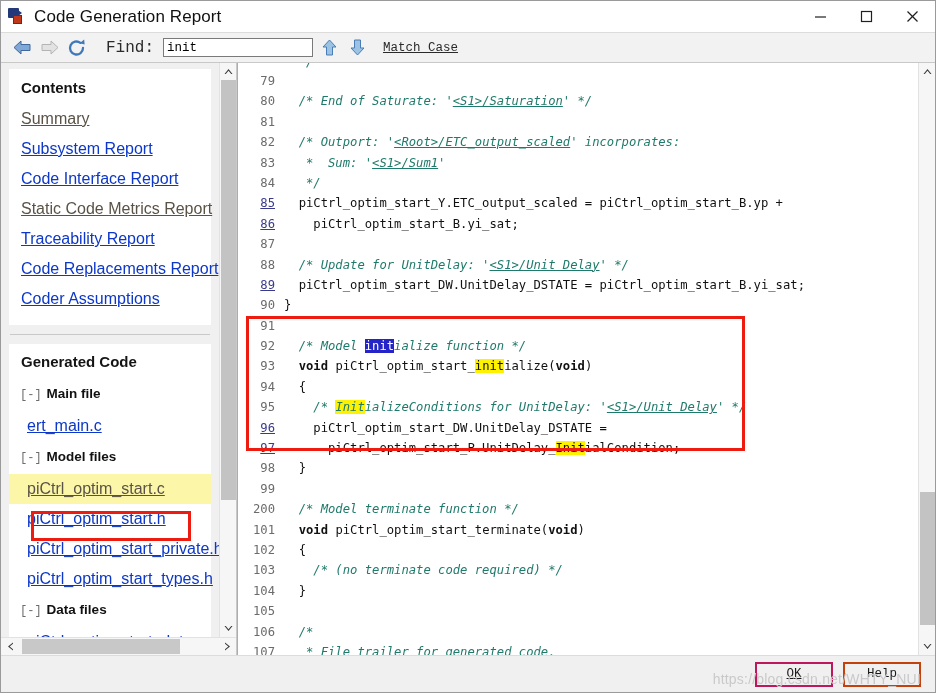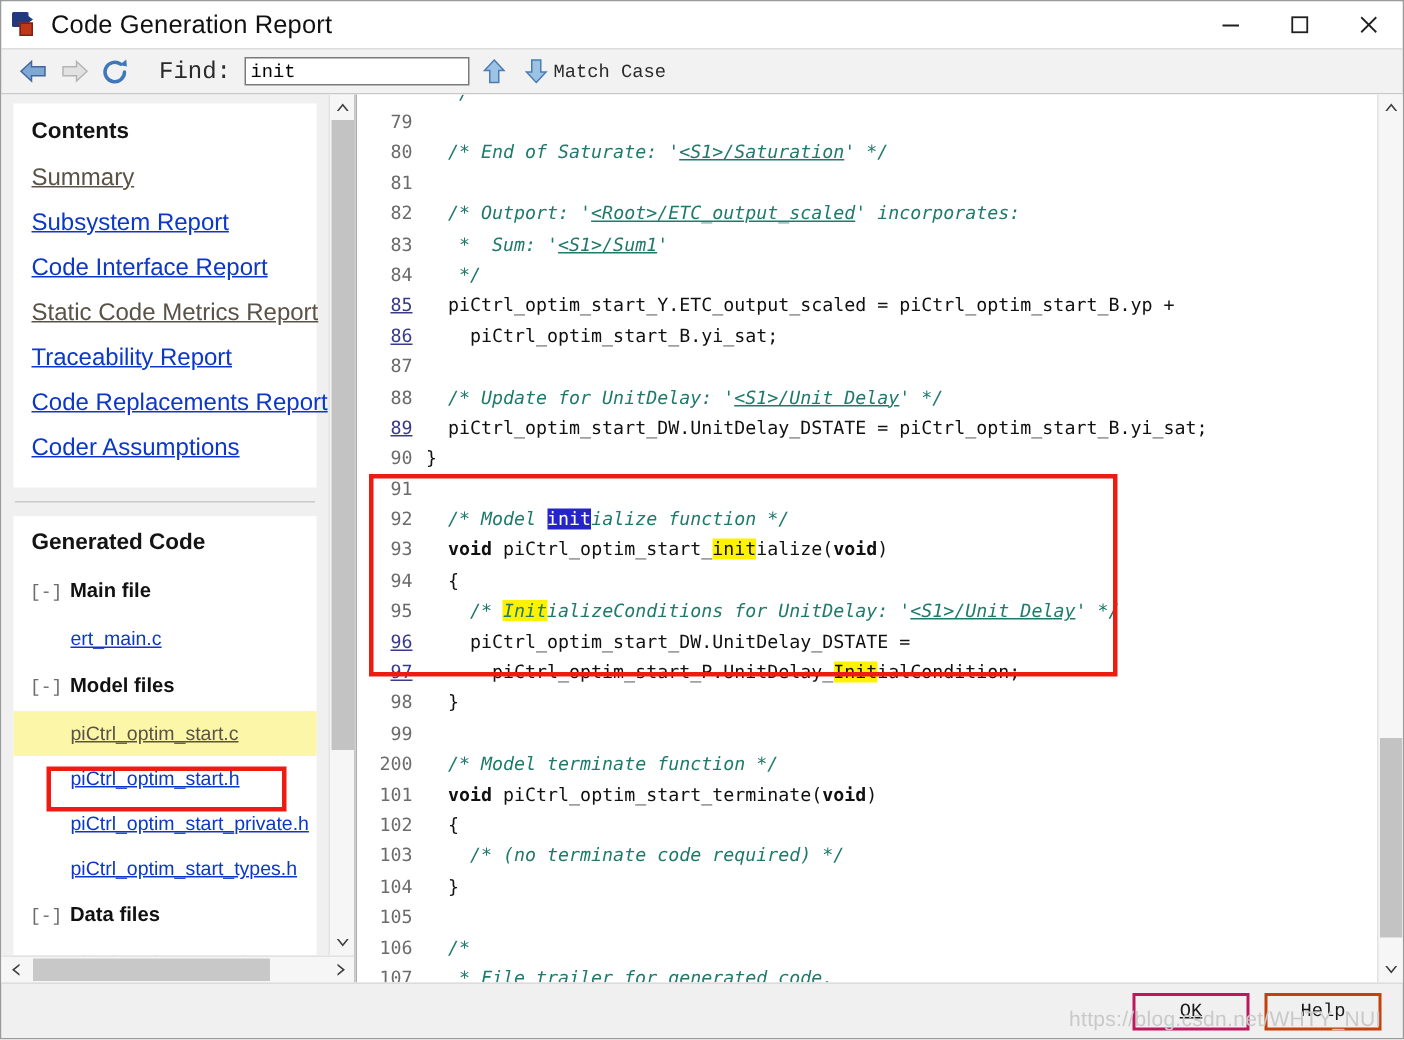--- a/index.html
+++ b/index.html
@@ -71,21 +71,21 @@
   #find-input {
     width:150px; height:19px;
     border:1px solid #7a7a7a; background:#ffffff;
     font-family:"Liberation Mono", monospace;
     font-size:12.5px; color:#000; padding:0 3px;
     outline:none;
   }
   .findnav { width:24px; height:24px; display:flex; align-items:center; justify-content:center; margin-left:4px; }
   .matchcase {
     font-family:"Liberation Mono", monospace;
-    font-size:12.5px; color:#2a2a2a; 
+    font-size:12.5px; color:#2a2a2a; margin-left:14px;text-decoration:underline;
   }
 
   
   #body { flex:1; display:flex; min-height:0; background:#f0f0f0; }
 
   
   #sidebar {
     width:236px; min-width:236px;
     background:#f0f0f0;
     display:flex; flex-direction:column;
@@ -126,22 +126,22 @@
   .tree-group {
     font-size:13.5px; font-weight:bold; color:#111;
     padding-left:11px; line-height:31px; white-space:nowrap;
   }
   .tree-group .toggle {
     color:#6c6c6c; font-weight:normal; font-size:12px;
     font-family:"Liberation Mono", monospace; margin-right:5px;
   }
   .tree-link {
     display:block;
-    font-size:13px; color:#0c37c8; text-decoration:underline;
-    padding-left:38px; line-height:30px; white-space:nowrap;
+    font-size:16px; color:#0c37c8; text-decoration:underline;
+    padding-left:18px; line-height:30px; white-space:nowrap;
   }
   .tree-link.selected {
     color:#5a5246;
     background:#fcf7a8;
   }
   #selected-row {
     position:relative;
     background:#fcf8a9;
     margin-right:0;
   }

